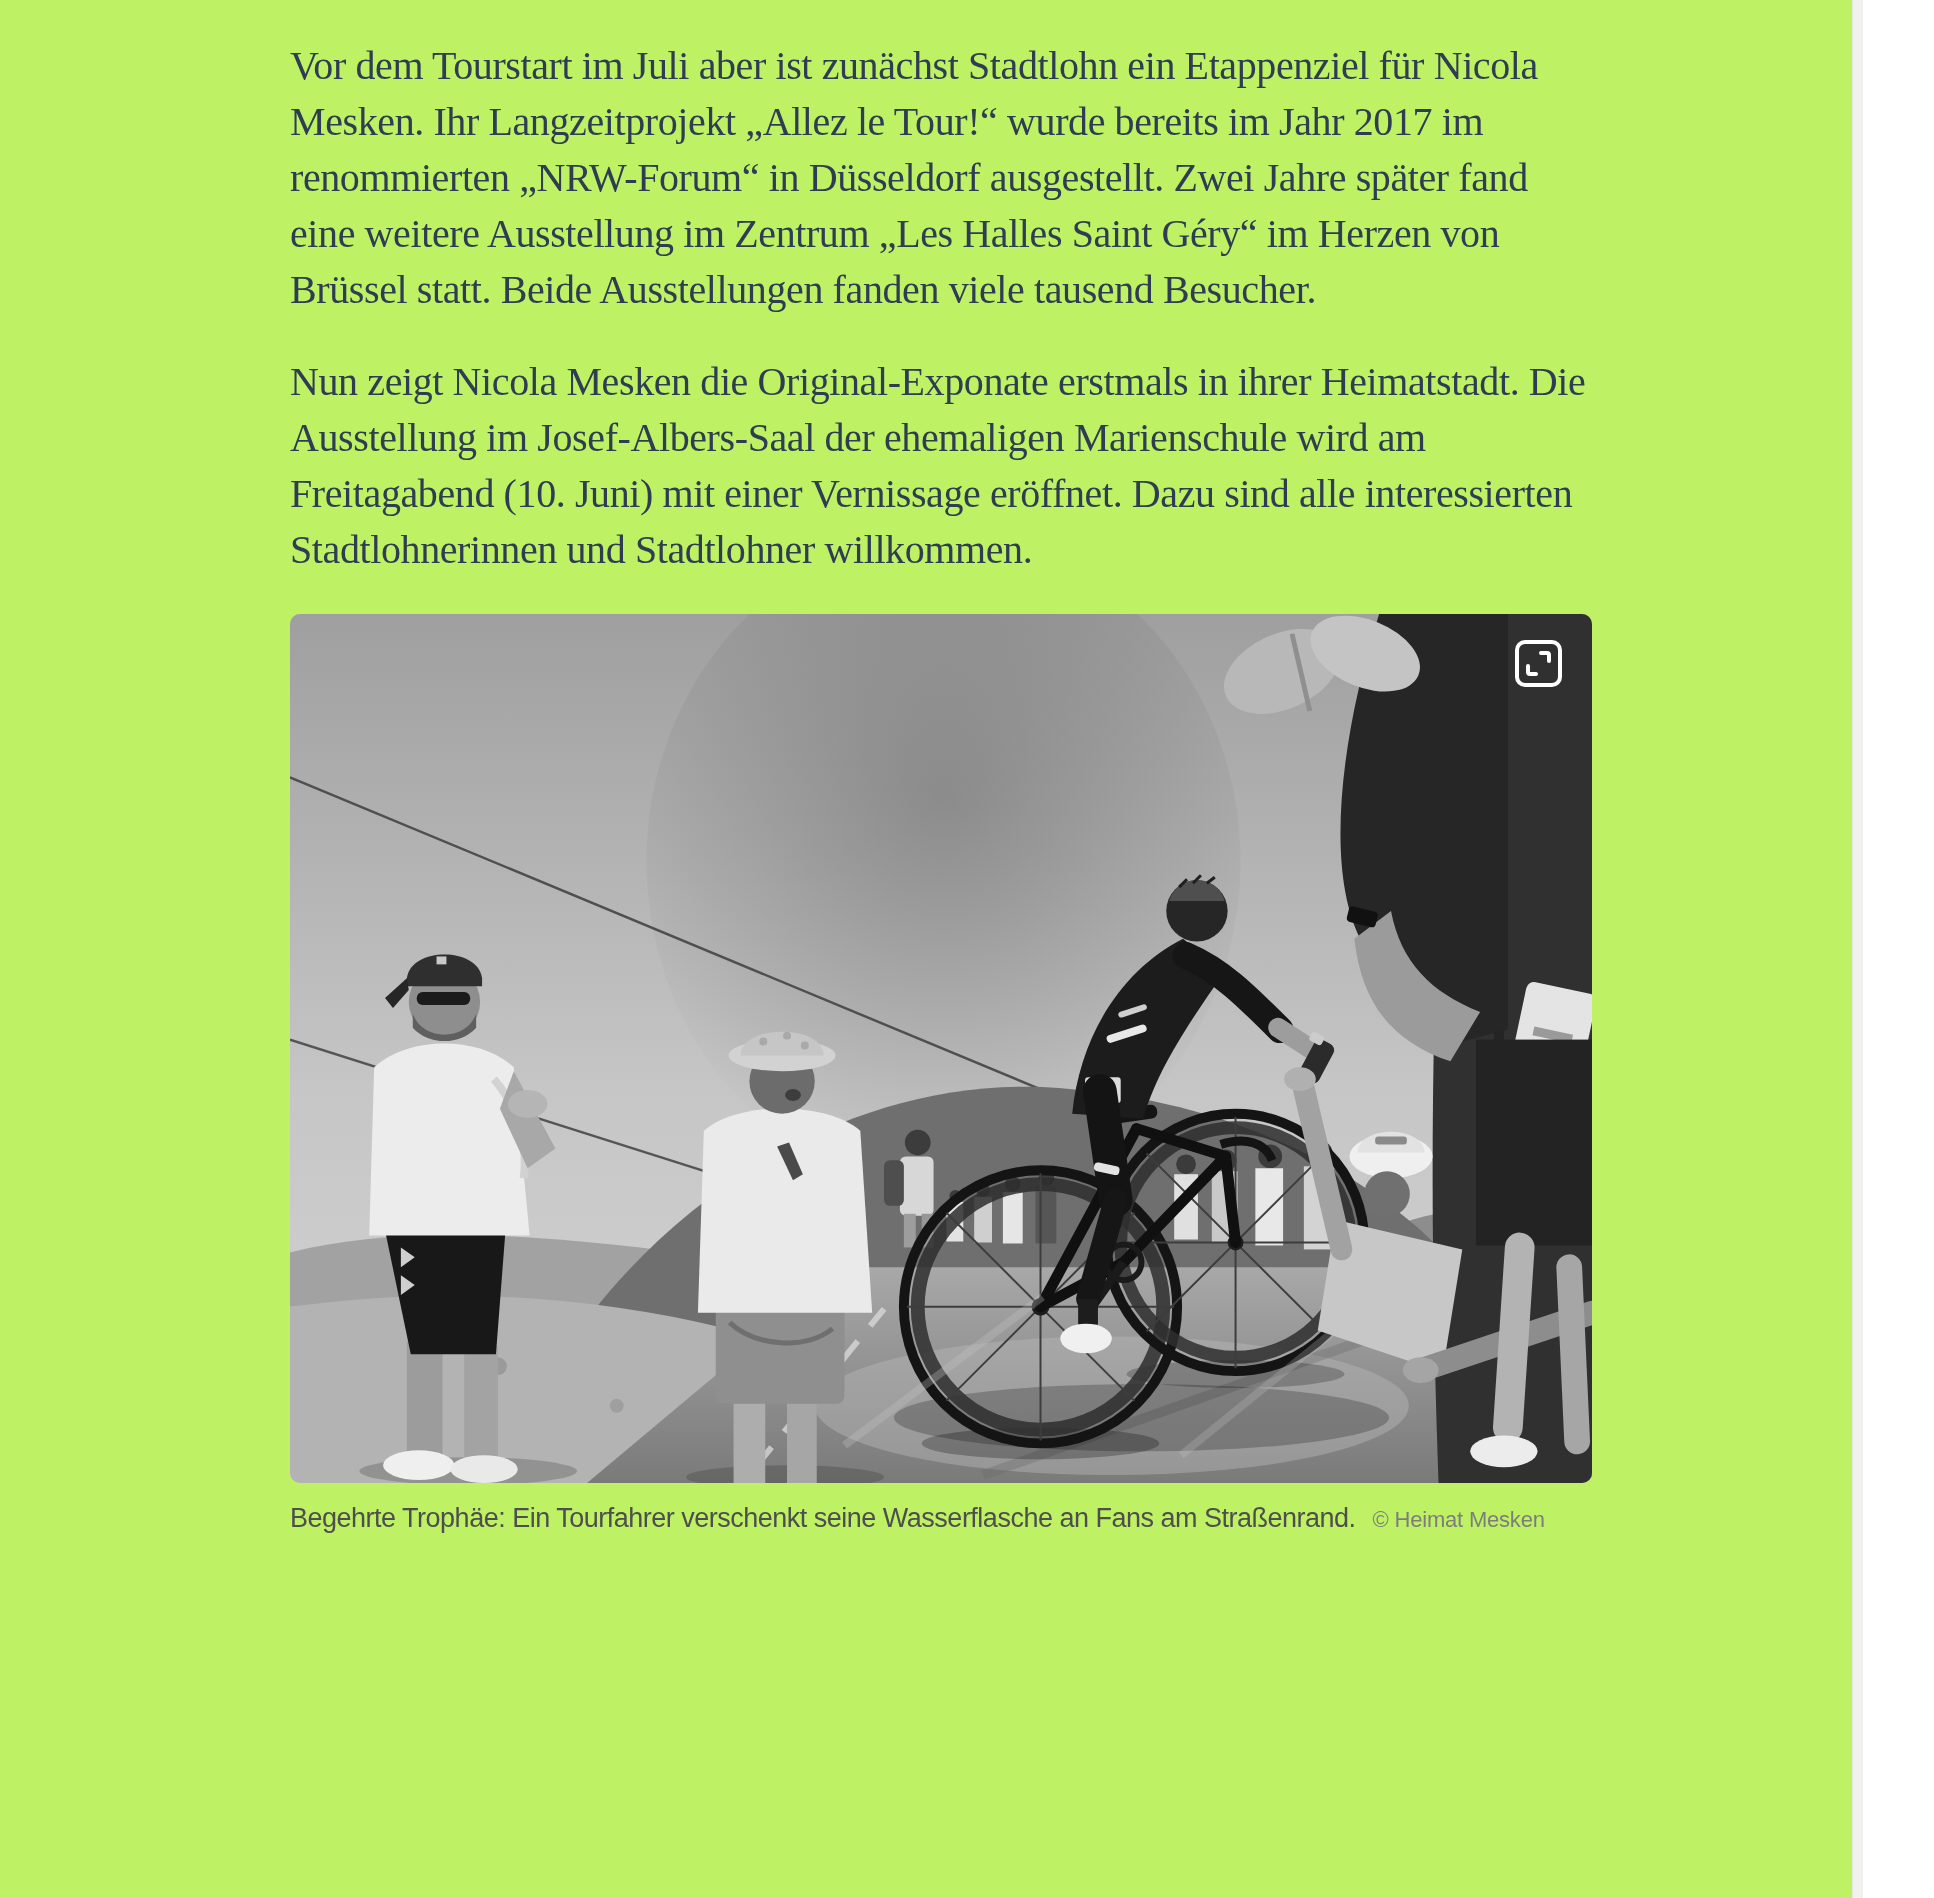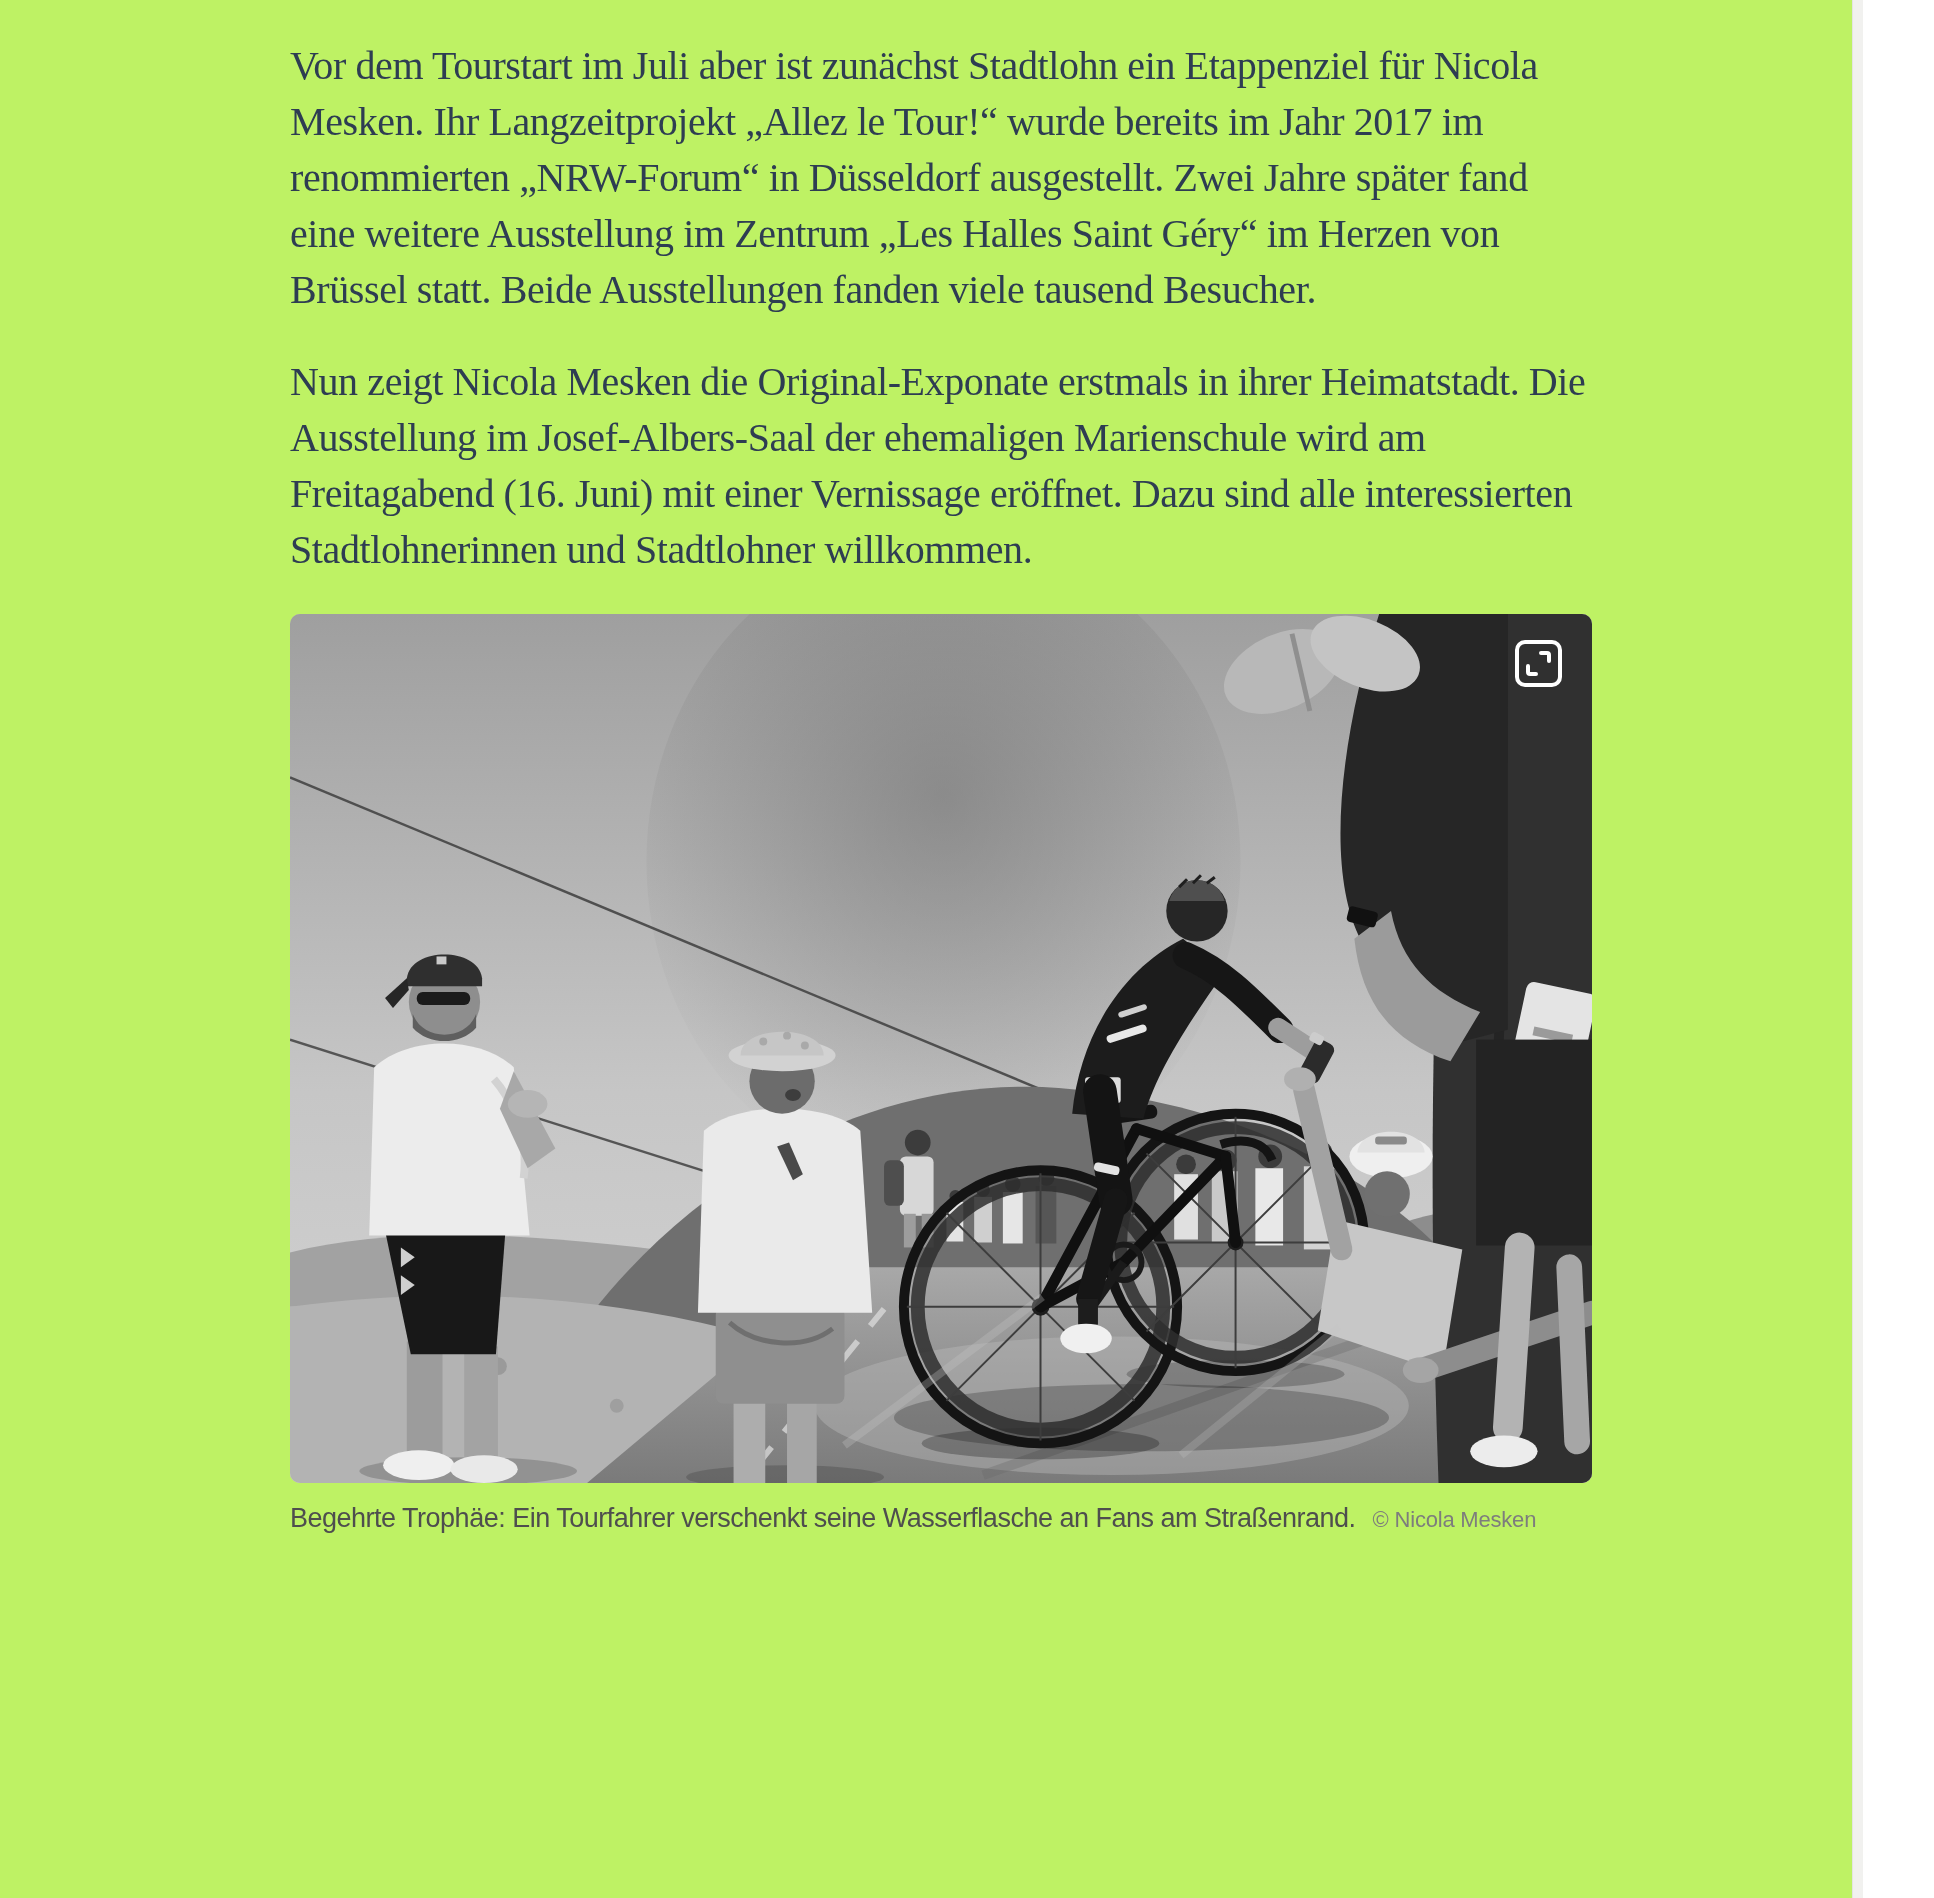--- a/index.html
+++ b/index.html
@@ -88,21 +88,21 @@
 </style>
 </head>
 <body>
 
 <div class="page">
 
   <div class="content">
 
     <p>Vor dem Tourstart im Juli aber ist zunächst Stadtlohn ein Etappenziel für Nicola Mesken. Ihr Langzeitprojekt „Allez le Tour!“ wurde bereits im Jahr 2017 im renommierten „NRW-Forum“ in Düsseldorf ausgestellt. Zwei Jahre später fand eine weitere Ausstellung im Zentrum „Les Halles Saint Géry“ im Herzen von Brüssel statt. Beide Ausstellungen fanden viele tausend Besu­cher.</p>
 
-    <p>Nun zeigt Nicola Mesken die Original-Exponate erstmals in ihrer Heimat­stadt. Die Ausstellung im Josef-Albers-Saal der ehemaligen Marienschule wird am Freitagabend (16. Juni) mit einer Vernissage eröffnet. Dazu sind alle interessierten Stadtlohnerinnen und Stadtlohner willkommen.</p>
+    <p>Nun zeigt Nicola Mesken die Original-Exponate erstmals in ihrer Heimat­stadt. Die Ausstellung im Josef-Albers-Saal der ehemaligen Marienschule wird am Freitagabend (10. Juni) mit einer Vernissage eröffnet. Dazu sind alle interessierten Stadtlohnerinnen und Stadtlohner willkommen.</p>
 
     <figure class="article-figure">
       <div class="photo-wrap">
 
         <svg viewBox="0 0 1315 878" preserveAspectRatio="none">
           <defs>
             <linearGradient id="sky" x1="0" y1="0" x2="0" y2="1">
               <stop offset="0" stop-color="#9f9f9f"></stop>
               <stop offset="0.55" stop-color="#c6c6c6"></stop>
               <stop offset="1" stop-color="#d4d4d4"></stop>
@@ -313,21 +313,21 @@
         <button class="expand-btn" aria-label="expand">
           <svg viewBox="0 0 39 39" fill="none">
             <path d="M22 9 h6 a2 2 0 0 1 2 2 v6" stroke="#ffffff" stroke-width="4" stroke-linecap="round"></path>
             <path d="M17 30 h-6 a2 2 0 0 1 -2 -2 v-6" stroke="#ffffff" stroke-width="4" stroke-linecap="round"></path>
           </svg>
         </button>
       </div>
 
       <figcaption>
         <span>Begehrte Trophäe: Ein Tourfahrer verschenkt seine Wasserflasche an Fans am Straßenrand.</span>
-        <span class="credit">© Nicola Mesken</span>
+        <span class="credit">© Heimat Mesken</span>
       </figcaption>
     </figure>
 
 
   </div>
 
   <div class="scrollbar-track"></div>
 
 </div>
 

